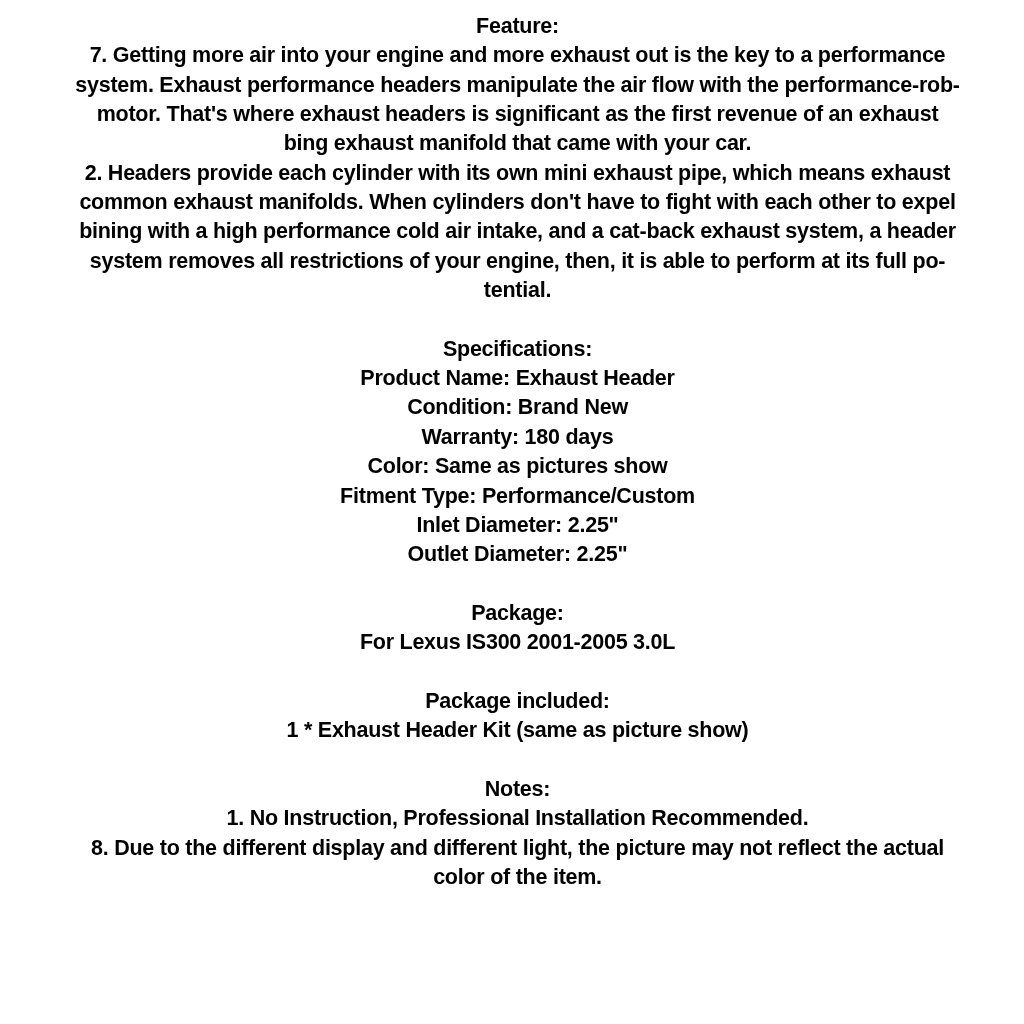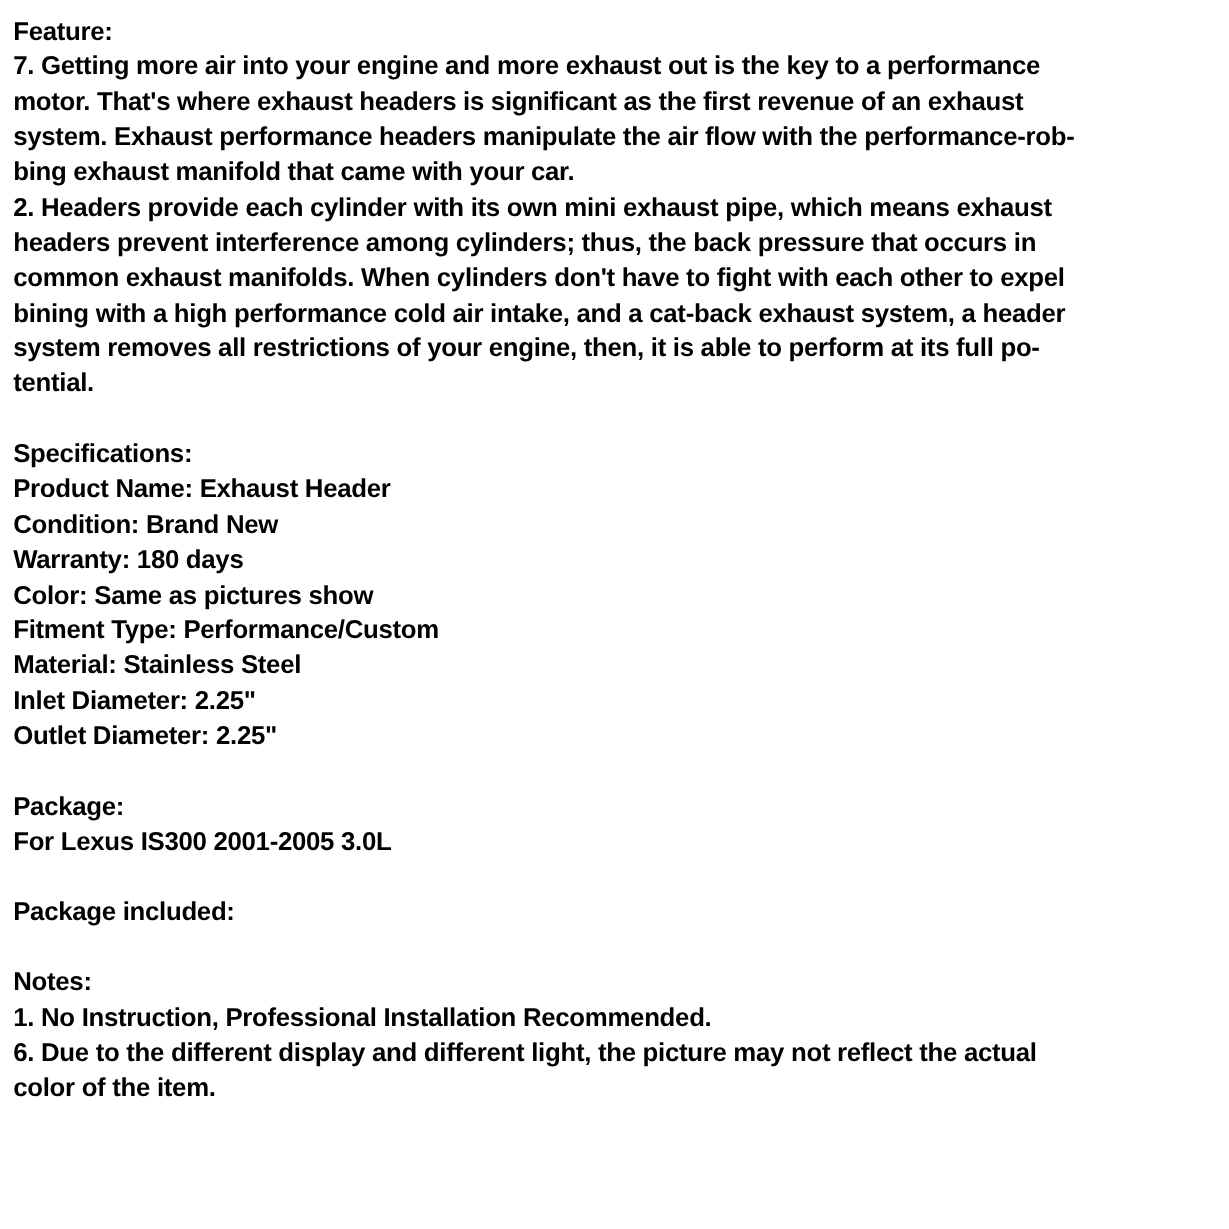--- a/index.html
+++ b/index.html
@@ -10,65 +10,65 @@
   body {
     width: 1024px;
     height: 1024px;
     overflow: hidden;
     font-family: "Liberation Sans", sans-serif;
     font-weight: bold;
     color: #000000;
   }
   .content {
     padding: 12px 0 0 11px;
+    text-align: center;
   }
   .section + .section {
     margin-top: 29.35px; 
   }
   .line {
     font-size: 21.5px;
     line-height: 29.35px;
     letter-spacing: -0.25px;
     white-space: pre;
   }
 </style>
 </head>
 <body>
 
 <div class="content">
     <div class="section">
       <div class="line">Feature:</div>
       <div class="line">7. Getting more air into your engine and more exhaust out is the key to a performance</div>
+      <div class="line">system. Exhaust performance headers manipulate the air flow with the performance-rob-</div>
       <div class="line">motor. That's where exhaust headers is significant as the first revenue of an exhaust</div>
-      <div class="line">system. Exhaust performance headers manipulate the air flow with the performance-rob-</div>
       <div class="line">bing exhaust manifold that came with your car.</div>
       <div class="line">2. Headers provide each cylinder with its own mini exhaust pipe, which means exhaust</div>
-      <div class="line">headers prevent interference among cylinders; thus, the back pressure that occurs in</div>
       <div class="line">common exhaust manifolds. When cylinders don't have to fight with each other to expel</div>
       <div class="line">bining with a high performance cold air intake, and a cat-back exhaust system, a header</div>
       <div class="line">system removes all restrictions of your engine, then, it is able to perform at its full po-</div>
       <div class="line">tential.</div>
     </div>
     <div class="section">
       <div class="line">Specifications:</div>
       <div class="line">Product Name: Exhaust Header</div>
       <div class="line">Condition: Brand New</div>
       <div class="line">Warranty: 180 days</div>
       <div class="line">Color: Same as pictures show</div>
       <div class="line">Fitment Type: Performance/Custom</div>
-      <div class="line">Material: Stainless Steel</div>
       <div class="line">Inlet Diameter: 2.25"</div>
       <div class="line">Outlet Diameter: 2.25"</div>
     </div>
     <div class="section">
       <div class="line">Package:</div>
       <div class="line">For Lexus IS300 2001-2005 3.0L</div>
     </div>
     <div class="section">
       <div class="line">Package included:</div>
+      <div class="line">1 * Exhaust Header Kit (same as picture show)</div>
     </div>
     <div class="section">
       <div class="line">Notes:</div>
       <div class="line">1. No Instruction, Professional Installation Recommended.</div>
-      <div class="line">6. Due to the different display and different light, the picture may not reflect the actual</div>
+      <div class="line">8. Due to the different display and different light, the picture may not reflect the actual</div>
       <div class="line">color of the item.</div>
     </div>
   </div>
 
 </body></html>

